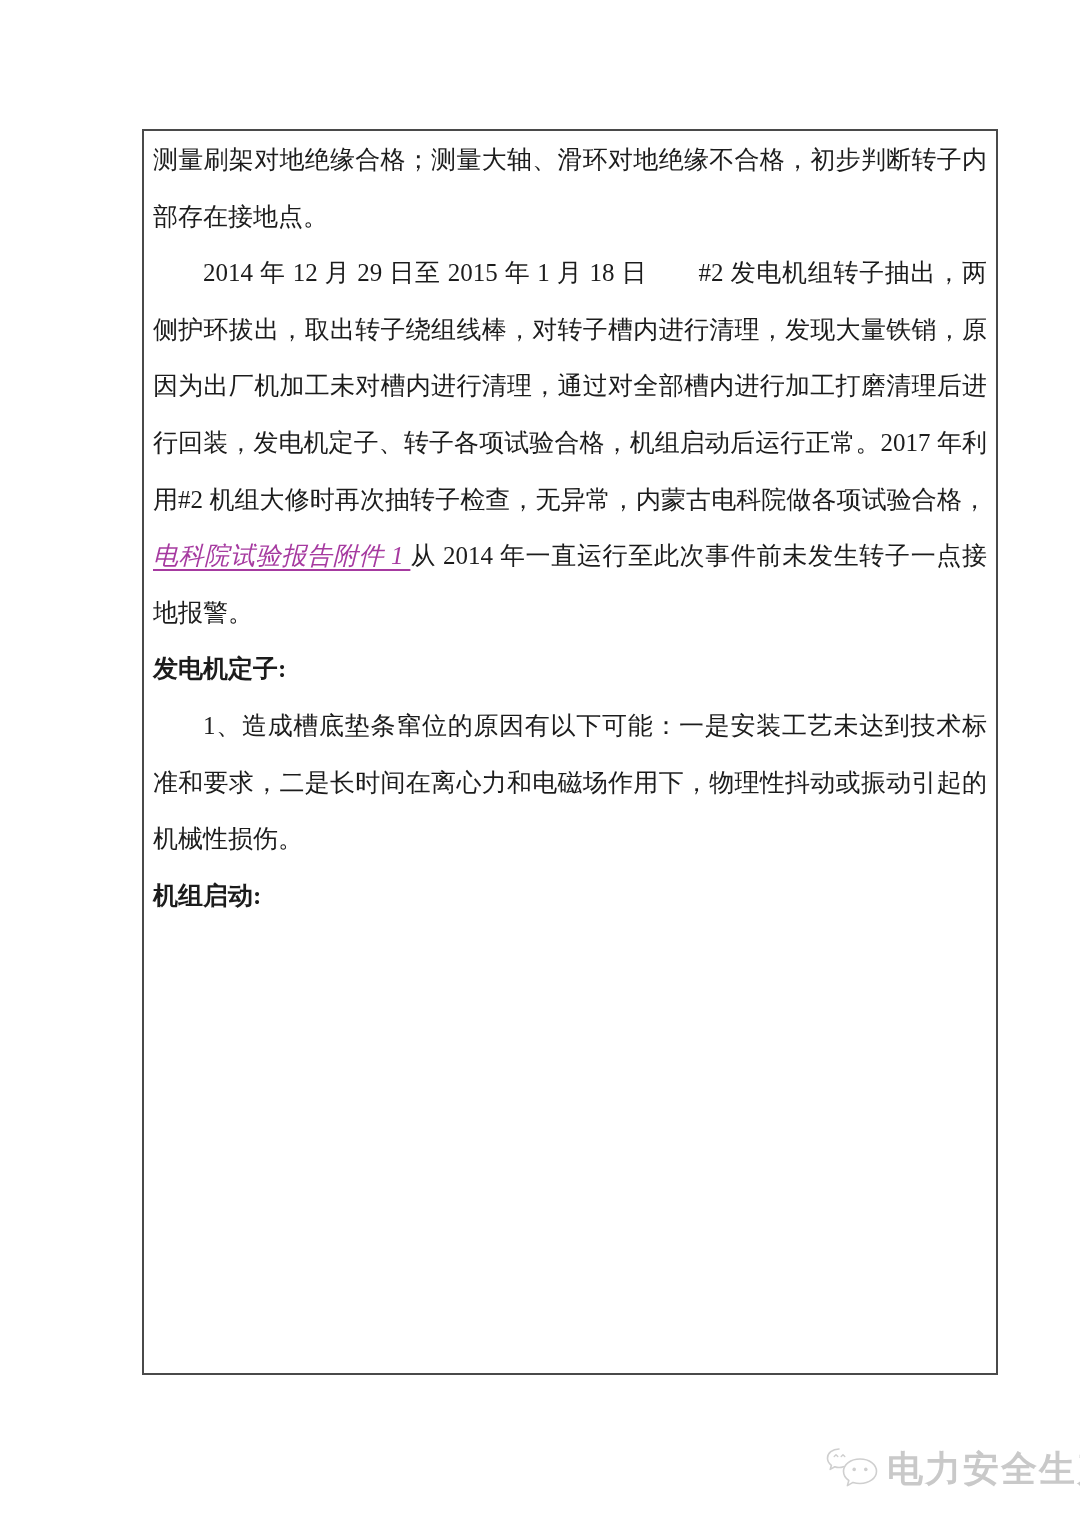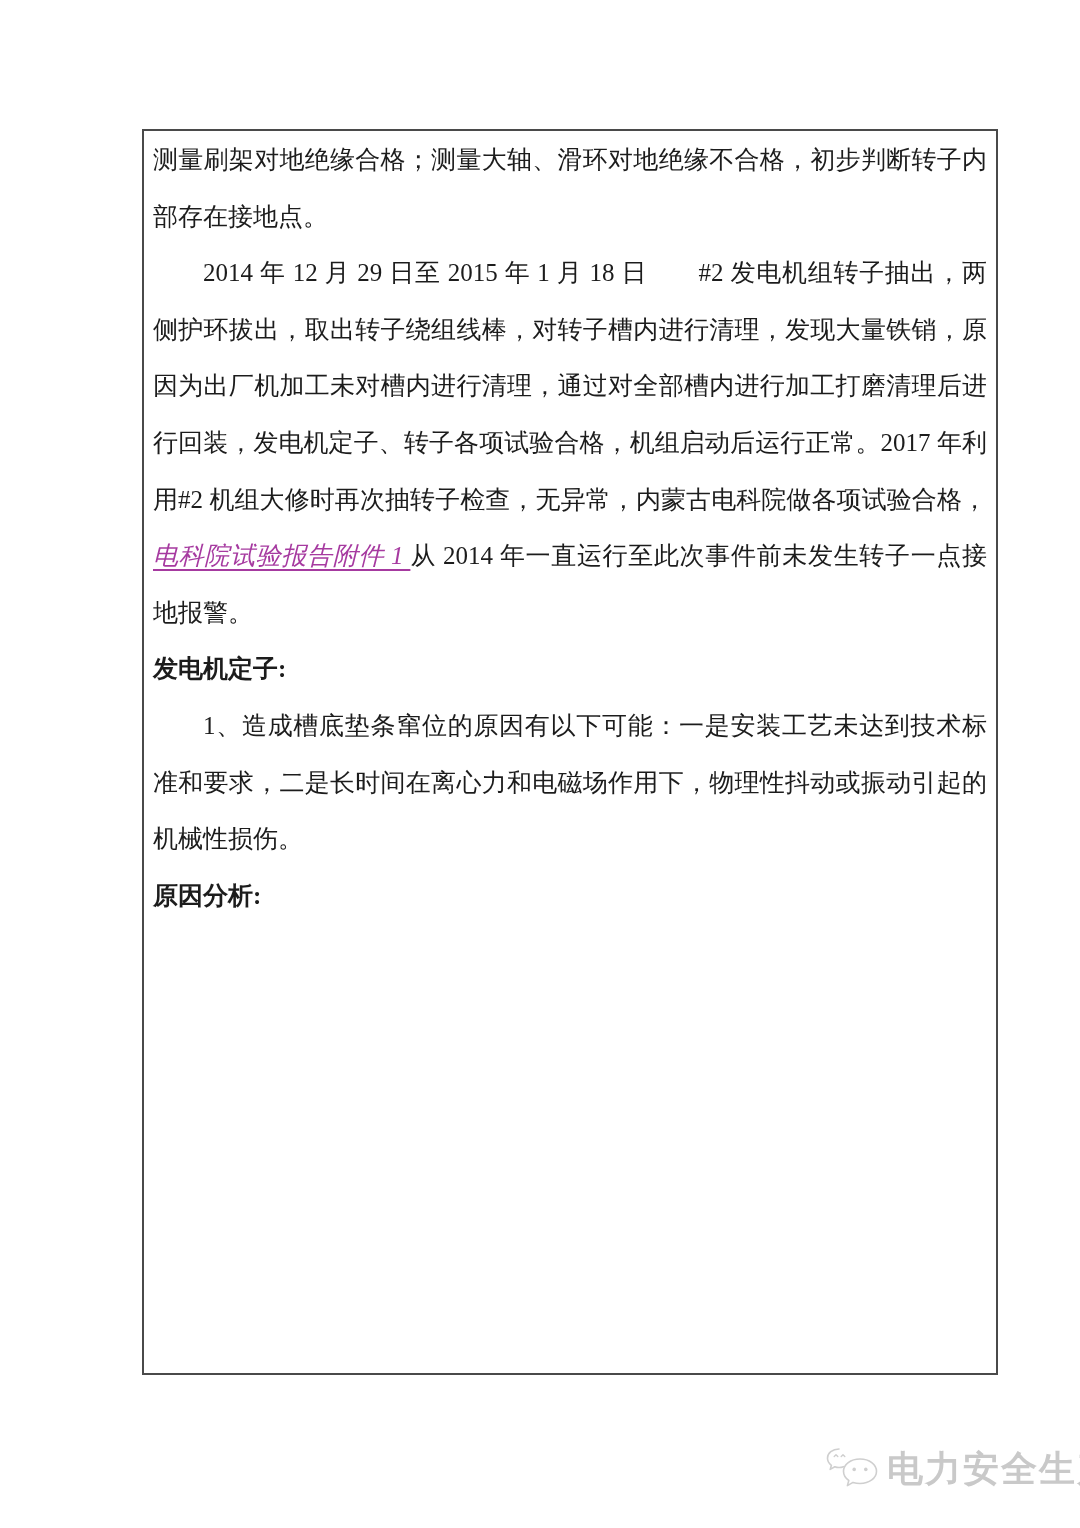--- a/index.html
+++ b/index.html
@@ -66,21 +66,21 @@
     <p class="para">测量刷架对地绝缘合格；测量大轴、滑环对地绝缘不合格，初步判断转子内部存在接地点。</p>
 
     <p class="para indent"><span>2014 年 12 月 29 日至 2015 年 1 月 18 日　　#2 发电机组转子抽出，两侧护环拔出，取出转子绕组线棒，对转子槽内进行清理，发现大量铁销，原因为出厂机加工未对槽内进行清理，通过对全部槽内进行加工打磨清理后进行回装，发电机定子、转子各项试验合格，机组启动后运行正常。2017 年利用#2 机组大修时再次抽转子检查，无异常，内蒙古电科院做各项试验合格，</span><span class="doclink">电科院试验报告附件 1 </span><span>从 2014 年一直运行至此次事件前未发生转子一点接地报警。</span></p>
 
 
     <p class="para heading">发电机定子:</p>
 
 
     <p class="para indent">1、造成槽底垫条窜位的原因有以下可能：一是安装工艺未达到技术标准和要求，二是长时间在离心力和电磁场作用下，物理性抖动或振动引起的机械性损伤。</p>
 
-    <p class="para heading">原因分析:</p>
+    <p class="para heading">机组启动:</p>
 
 
   </div>
 
   <div class="watermark">
     <span>
       <svg width="58" height="50" viewBox="0 0 58 50" fill="none" xmlns="http://www.w3.org/2000/svg">
 
         <path d="M15 5 C8.4 5 3.5 9.2 3.5 14.2 C3.5 17.1 5.1 19.6 7.4 21.3 L6.2 25.4 L10.8 22.7 C12.1 23.2 13.5 23.5 15 23.5 C16.6 23.5 18.1 23.2 19.4 22.7" stroke="#cfcfcf" stroke-width="1.6" stroke-linecap="round" stroke-linejoin="round"></path>
         <path d="M10.2 12.6 L12 10.8 L13.8 12.6" stroke="#cfcfcf" stroke-width="1.4" stroke-linecap="round" stroke-linejoin="round"></path>

